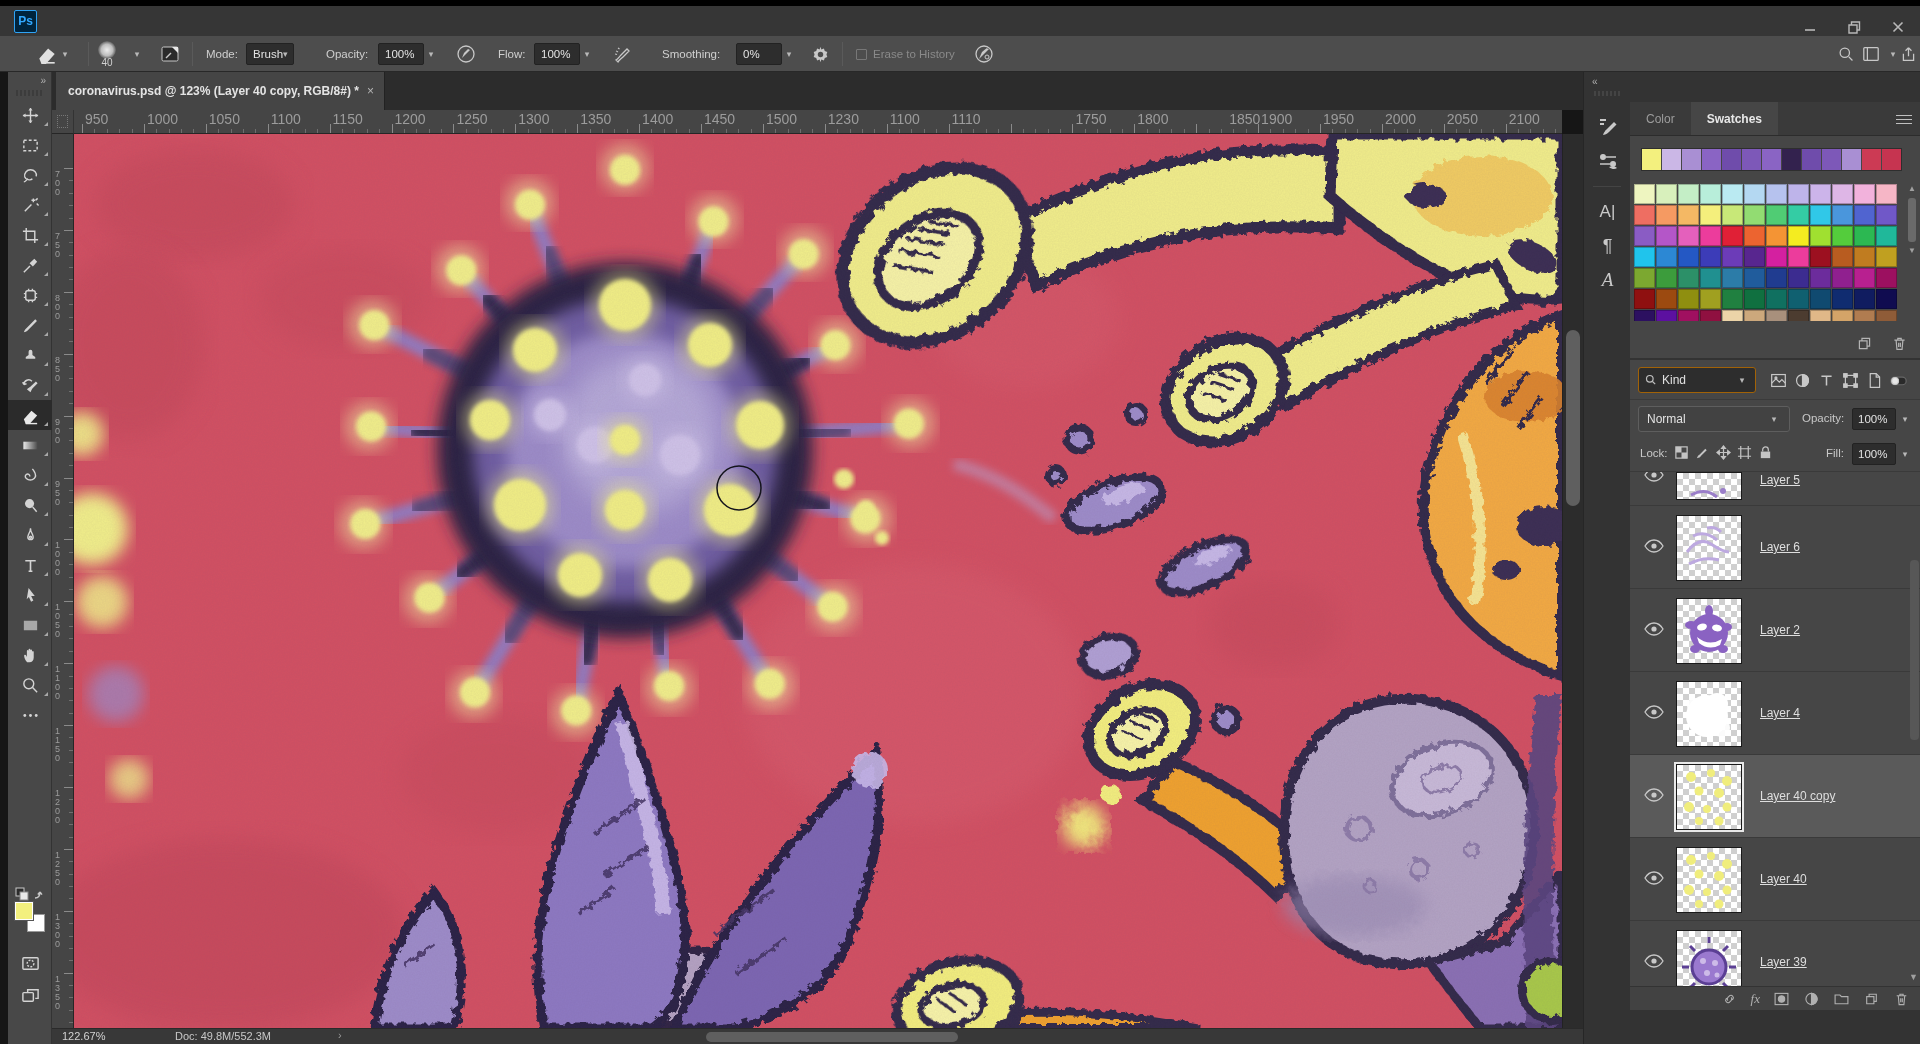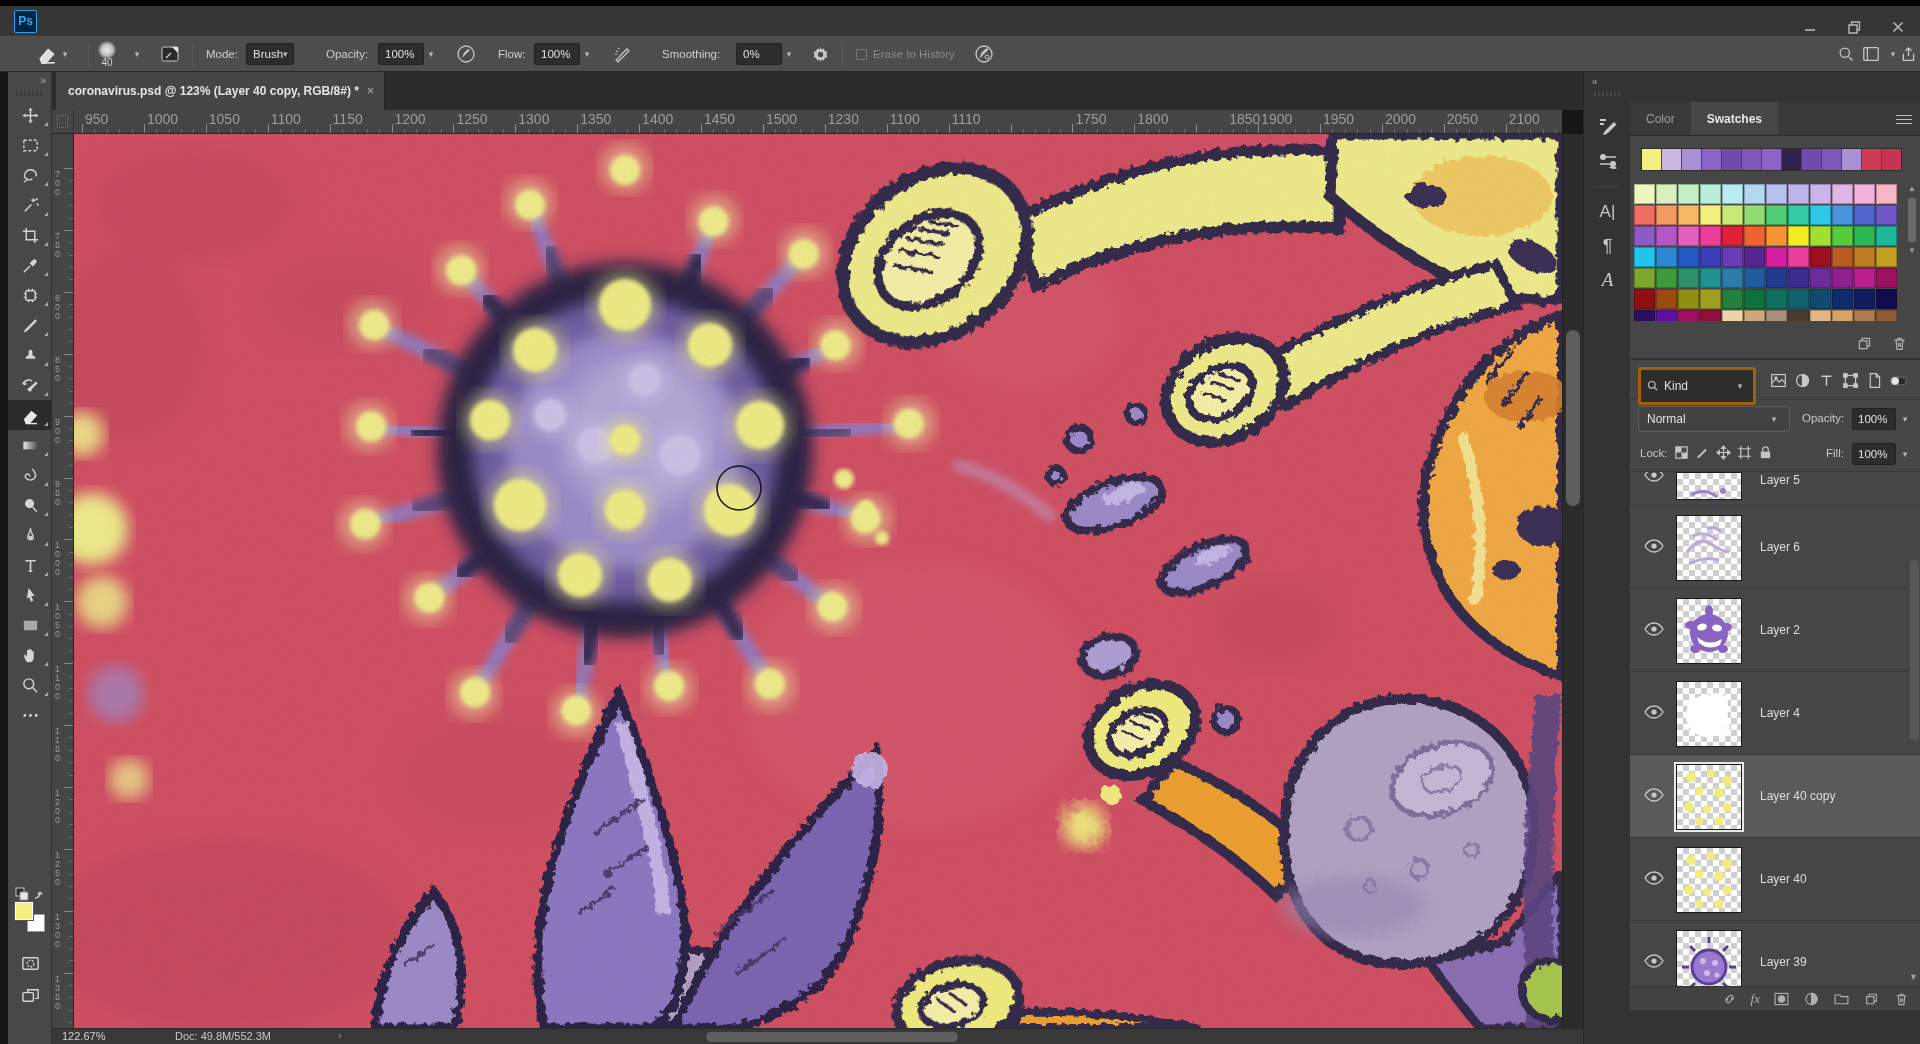--- a/index.html
+++ b/index.html
@@ -92,41 +92,41 @@
   .sw { width:19px; height:21px; }
   #swatch-grid { position:absolute; left:4px; top:48px; width:272px; height:137px; overflow:hidden; }
   .sw-row { display:flex; gap:1px; margin-bottom:1px; }
   .sw2 { width:21px; height:20px; border:1px solid rgba(0,0,0,.25); }
   #swatch-scroll { position:absolute; right:2px; top:48px; width:12px; height:137px; }
   #swatch-scroll .arr { color:#a0a0a0; font-size:8px; text-align:center; height:10px; line-height:10px; }
   #swatch-thumb { margin:4px 2px; height:44px; background:#6a6a6a; border-radius:3px; }
   #swatch-actions { position:absolute; right:12px; bottom:6px; display:flex; gap:18px; }
   #swatch-actions svg { width:17px; height:17px; stroke:#b4b4b4; fill:none; stroke-width:1.4; }
   #kind-row { position:absolute; left:0; top:0; width:100%; height:40px; border-bottom:1px solid #3a3a3a; }
-  #kind-pill { position:absolute; left:8px; top:7px; width:118px; height:38px; background:#2d2d2d; border:3px solid #a16207;
+  #kind-pill { position:absolute; left:8px; top:7px; width:118px; height:26px; background:#2d2d2d; border:1px solid #a16207;
     border-radius:3px; display:flex; align-items:center; color:#e0e0e0; font-size:12px; padding:0 6px; }
   .filter-ico { width:24px; height:22px; display:flex; align-items:center; justify-content:center; }
   .filter-ico svg { width:17px; height:17px; stroke:#c8c8c8; fill:none; stroke-width:1.4; }
   #blend-row { position:absolute; left:0; top:40px; width:100%; height:38px; }
   #blend-select { position:absolute; left:8px; top:6px; width:152px; height:26px; background:#424242; border:1px solid #5e5e5e;
     border-radius:3px; color:#e2e2e2; font-size:12px; display:flex; align-items:center; padding:0 8px; }
   #lock-row { position:absolute; left:0; top:78px; width:100%; height:34px; border-bottom:1px solid #3a3a3a; }
   .mini-ico svg { width:15px; height:15px; stroke:#c4c4c4; fill:none; stroke-width:1.3; }
   .pp-label { color:#c8c8c8; font-size:11.5px; }
   .pp-field { background:#2d2d2d; border:1px solid #222; border-radius:2px; height:22px; color:#e2e2e2;
     display:flex; align-items:center; padding:0 5px; font-size:11.5px; }
   #layers-list { position:absolute; left:0; top:112px; width:100%; height:516px; overflow:hidden; }
   .layer-row { position:relative; width:100%; height:83px; border-bottom:1px solid #3a3a3a; background:#464646; }
   .layer-row.selected { background:#5a5a5a; }
   .layer-eye { position:absolute; left:14px; top:33px; width:20px; height:14px; }
   .layer-thumb { position:absolute; left:46px; top:9px; width:66px; height:66px; border:1px solid #1a1a1a;
     background:#fff; background-image:conic-gradient(#cfcfcf 25%, #ffffff 0 50%, #cfcfcf 0 75%, #ffffff 0);
     background-size:12px 12px; overflow:hidden; }
   .layer-row.selected .layer-thumb { box-shadow:0 0 0 2px #e8e8e8; }
-  .layer-name { position:absolute; left:130px; top:34px; color:#dedede; font-size:12px; }
+  .layer-name { position:absolute; left:130px; top:34px; color:#dedede; font-size:12px;text-decoration:underline; }
   .layer-row.partial { height:34px; }
   .layer-row.partial .layer-thumb { top:auto; bottom:5px; height:28px; }
   .layer-row.partial .layer-name { top:1px; }
   .layer-row.partial .layer-eye { top:-4px; }
   #layers-scroll { position:absolute; right:1px; top:200px; width:9px; height:180px; background:#575757; border-radius:4px; }
   #layers-scroll-arr { position:absolute; right:2px; bottom:28px; color:#a0a0a0; font-size:9px; }
   #layers-footer { position:absolute; left:0; bottom:0; width:100%; height:24px; background:#424242;
     border-top:1px solid #333; display:flex; align-items:center; justify-content:flex-end; gap:13px; padding-right:10px; }
   #layers-footer svg { width:17px; height:16px; stroke:#b0b0b0; fill:none; stroke-width:1.4; }
   #layers-footer .fx { color:#b0b0b0; font-size:13px; font-style:italic; font-family:"Liberation Serif", serif; }

